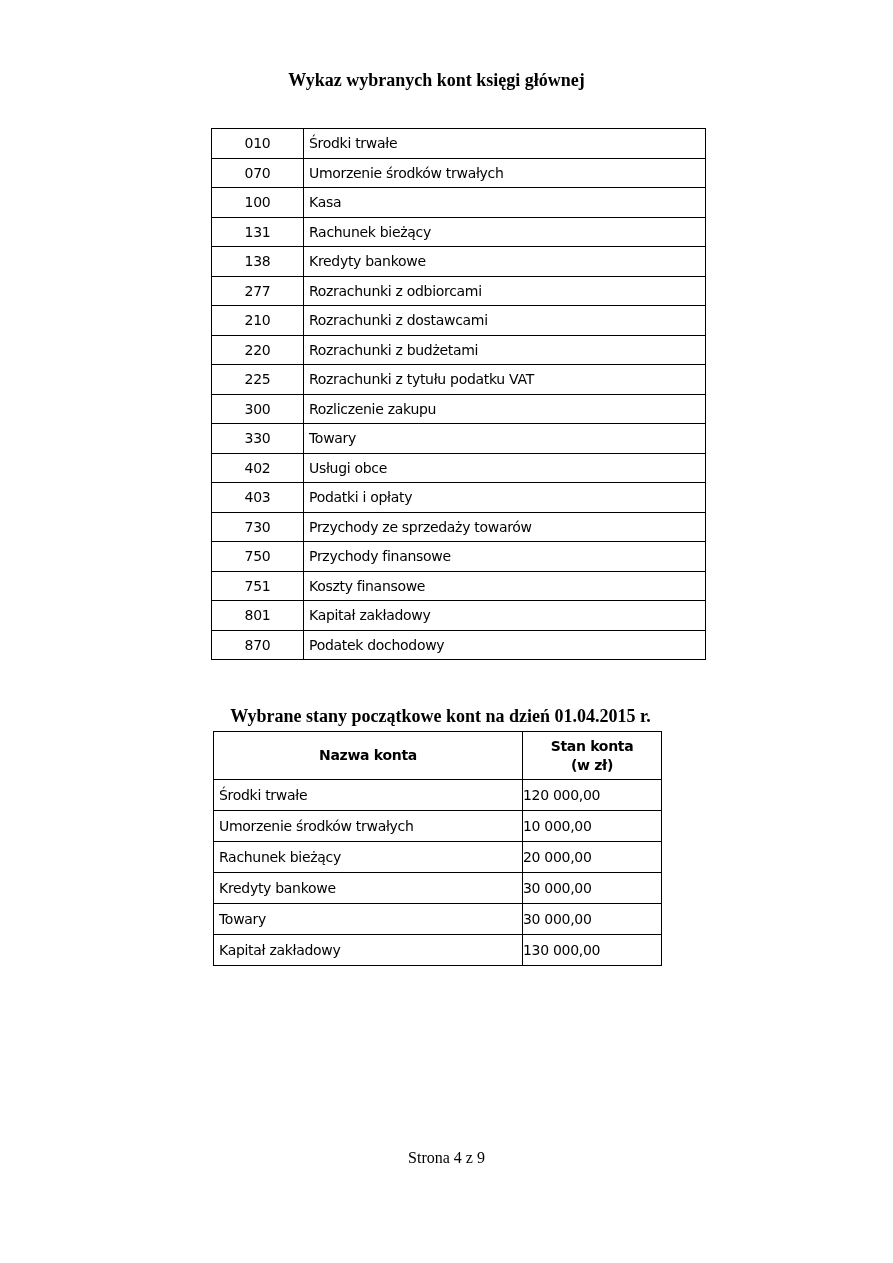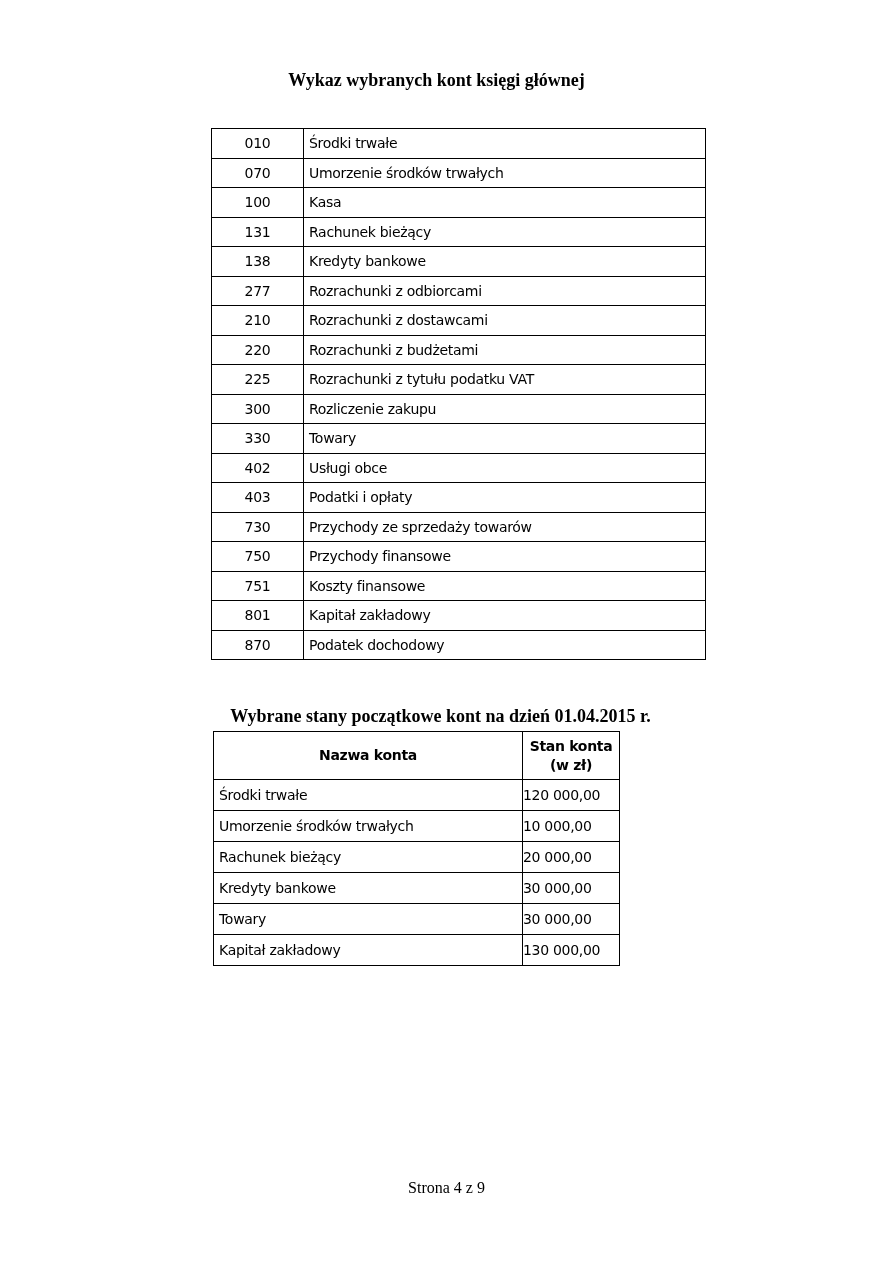--- a/index.html
+++ b/index.html
@@ -9,28 +9,28 @@
       font-family: "Liberation Serif", serif; font-weight: bold; font-size: 18px; color: #000;
     }
     #t1-title { top: 70px; left: -10px; }
     #t2-title { top: 706px; left: -6px; }
     table { position: absolute; border-collapse: collapse; font-family: "DejaVu Sans", sans-serif; color: #000; }
     td, th { border: 1px solid #000; padding: 0; }
     #accounts { left: 211px; top: 94px; width: 495px; margin-top: 34px; }
     #accounts td { height: 28.5px; font-size: 14px; letter-spacing: -0.3px; }
     #accounts td.code { width: 91px; text-align: center; }
     #accounts td.name { padding-left: 5px; }
-    #balances { left: 213px; top: 731px; width: 407px; }
+    #balances { left: 213px; top: 731px; width: 449px; }
     #balances th { font-size: 14px; font-weight: bold; height: 47px; letter-spacing: -0.3px; line-height: 19px; }
     #balances th.h-name { width: 308px; }
     #balances td { height: 30px; font-size: 14px; letter-spacing: -0.3px; }
     #balances td.bname { padding-left: 5px; }
     #balances td.bval { text-align: left; padding-right: 4px; }
     .footer {
-      position: absolute; top: 1179px; left: 0; width: 893px; text-align: center;
+      position: absolute; top: 1149px; left: 0; width: 893px; text-align: center;
       font-family: "Liberation Serif", serif; font-size: 16px; color: #000;
     }
   </style>
 </head>
 <body>
 
 <div id="t1-title" class="title">Wykaz wybranych kont księgi głównej</div>
 
 <table id="accounts">
   <tbody>

